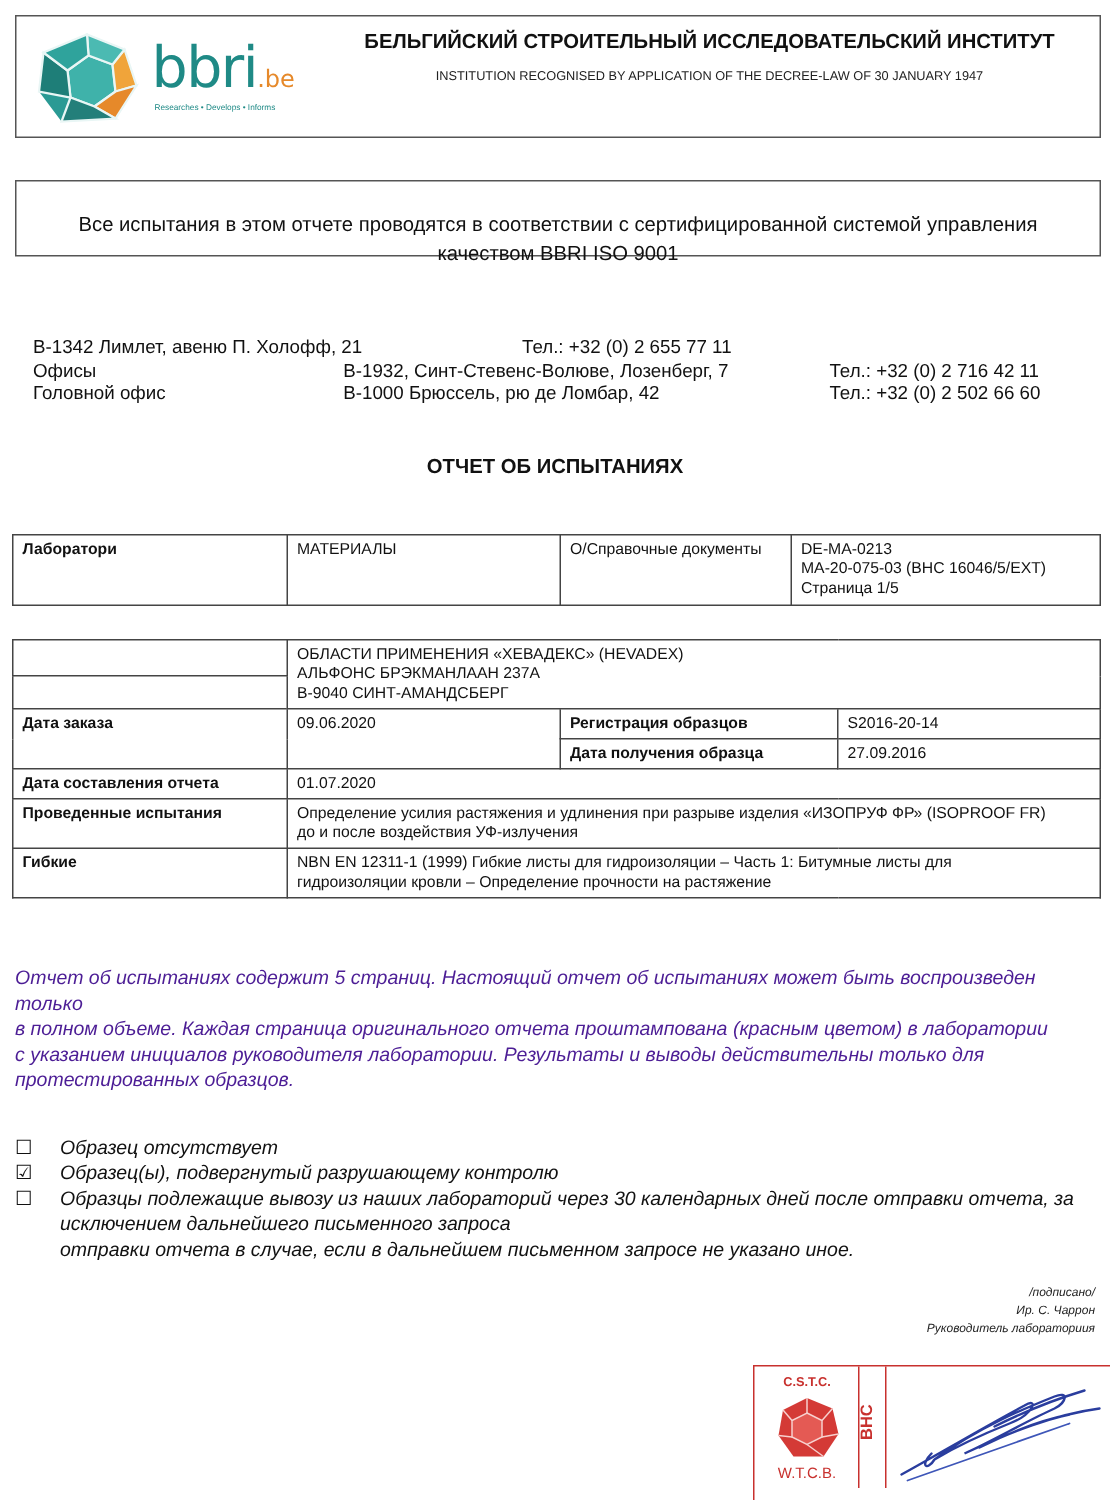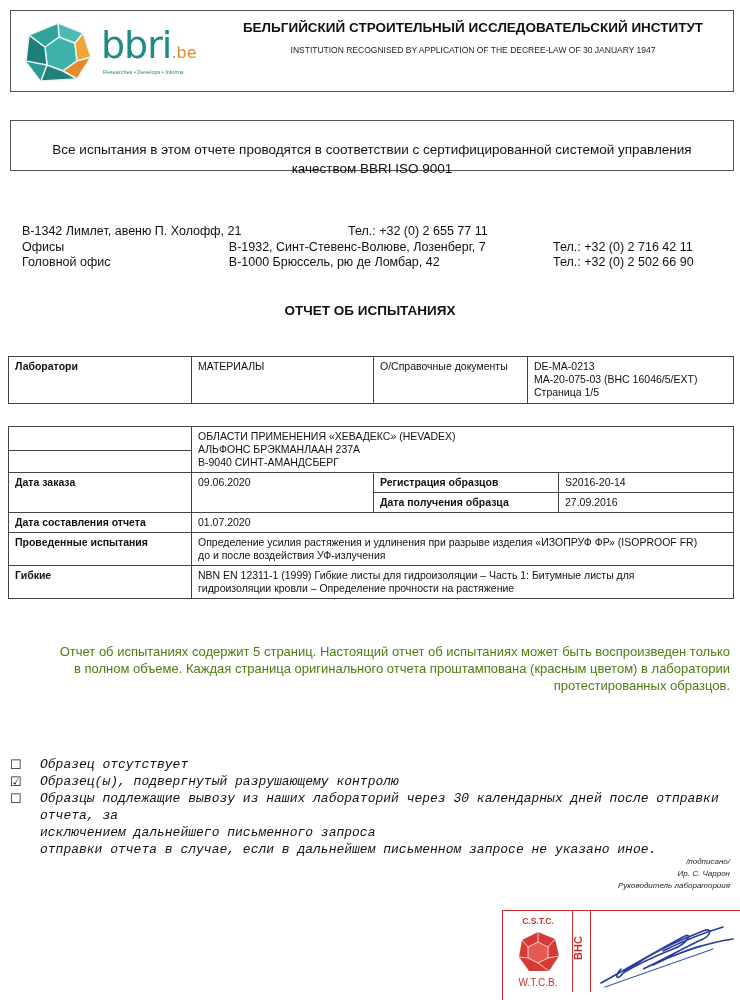--- a/index.html
+++ b/index.html
@@ -24,26 +24,26 @@
 
     .report-title { position: absolute; left: 0; top: 303px; width: 740px; text-align: center; font-weight: bold; font-size: 13.5px; color: #111; }
 
     table { border-collapse: collapse; position: absolute; font-size: 10.5px; color: #111; }
     td { border: 1px solid #444; vertical-align: top; padding: 3px 6px; line-height: 13px; }
     td.bold { font-weight: bold; }
 
     .table1 { left: 8px; top: 356px; width: 726px; }
     .table2 { left: 8px; top: 426px; width: 726px; }
 
-    .note { position: absolute; left: 10px; top: 643px; width: 720px; font-size: 13px; line-height: 17px; color: #4d7c0f; text-align: right; }
+    .note { position: absolute; left: 10px; top: 643px; width: 720px; font-style: italic; font-size: 13px; line-height: 17px; color: #4c1d95; }
 
     .checks { position: absolute; left: 10px; top: 756px; width: 726px; font-style: italic; font-size: 13px; line-height: 17px; color: #111; }
     .check-row { display: flex; }
     .check-box { width: 30px; flex: none; font-style: normal; font-size: 13px; }
-    .check-text { flex: 1; font-family: Liberation Mono, monospace; }
+    .check-text { flex: 1; }
 
     .signed { position: absolute; right: 10px; top: 856px; text-align: right; font-style: italic; font-size: 8px; line-height: 12px; color: #222; }
 
     .stamp { position: absolute; left: 502px; top: 910px; width: 245px; height: 100px; border: 1.5px solid #c8312e; }
     .stamp-left { position: absolute; left: 0; top: 0; width: 70px; height: 81px; border-right: 1.5px solid #c8312e; }
     .stamp-mid { position: absolute; left: 70px; top: 0; width: 18px; height: 81px; border-right: 1.5px solid #c8312e; }
     .stamp-top { position: absolute; left: 0; top: 5px; width: 70px; text-align: center; font-weight: bold; font-size: 8.5px; color: #c8312e; }
     .stamp-bot { position: absolute; left: 0; top: 66px; width: 70px; text-align: center; font-weight: normal; font-size: 10px; color: #c8312e; }
     .stamp-code { position: absolute; left: 0; top: 30px; width: 18px; height: 20px; font-weight: bold; font-size: 11px; color: #c8312e; transform: rotate(-90deg); transform-origin: center; text-align: center; }
     .stamp-poly { position: absolute; left: 12px; top: 18px; }
@@ -82,21 +82,21 @@
     <div class="c-tel">Тел.: +32 (0) 2 655 77 11</div>
   </div>
   <div class="contact-row">
     <div class="c-label">Офисы</div>
     <div class="c-addr">B-1932, Синт-Стевенс-Волюве, Лозенберг, 7</div>
     <div class="c-tel">Тел.: +32 (0) 2 716 42 11</div>
   </div>
   <div class="contact-row">
     <div class="c-label">Головной офис</div>
     <div class="c-addr">B-1000 Брюссель, рю де Ломбар, 42</div>
-    <div class="c-tel">Тел.: +32 (0) 2 502 66 90</div>
+    <div class="c-tel">Тел.: +32 (0) 2 502 66 60</div>
   </div>
 </div>
 
 <div class="report-title">ОТЧЕТ ОБ ИСПЫТАНИЯХ</div>
 
 <table class="table1">
   <colgroup>
       <col style="width:183px">
       <col style="width:182px">
       <col style="width:154px">
@@ -162,20 +162,21 @@
       <div>NBN EN 12311-1 (1999) Гибкие листы для гидроизоляции – Часть 1: Битумные листы для</div>
       <div>гидроизоляции кровли – Определение прочности на растяжение</div>
     </td>
   </tr>
 </tbody>
   </table>
 
 <div class="note">
   <div>Отчет об испытаниях содержит 5 страниц. Настоящий отчет об испытаниях может быть воспроизведен только</div>
   <div>в полном объеме. Каждая страница оригинального отчета проштампована (красным цветом) в лаборатории</div>
+  <div>с указанием инициалов руководителя лаборатории. Результаты и выводы действительны только для</div>
   <div>протестированных образцов.</div>
 </div>
 
 <div class="checks">
   <div class="check-row">
     <span class="check-box">☐</span>
     <div class="check-text">
       <div>Образец отсутствует</div>
     </div>
   </div>

